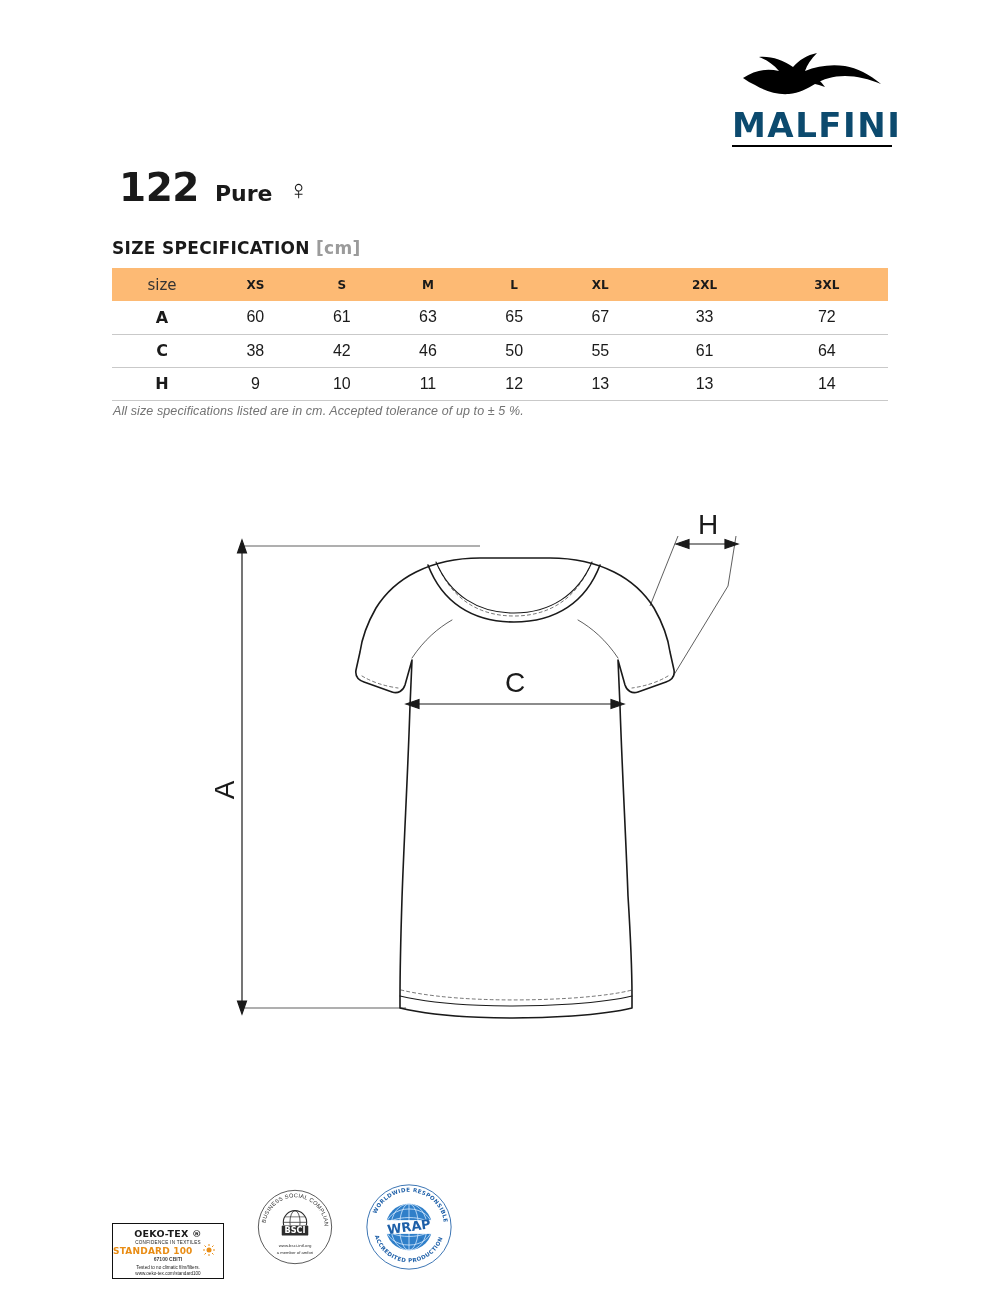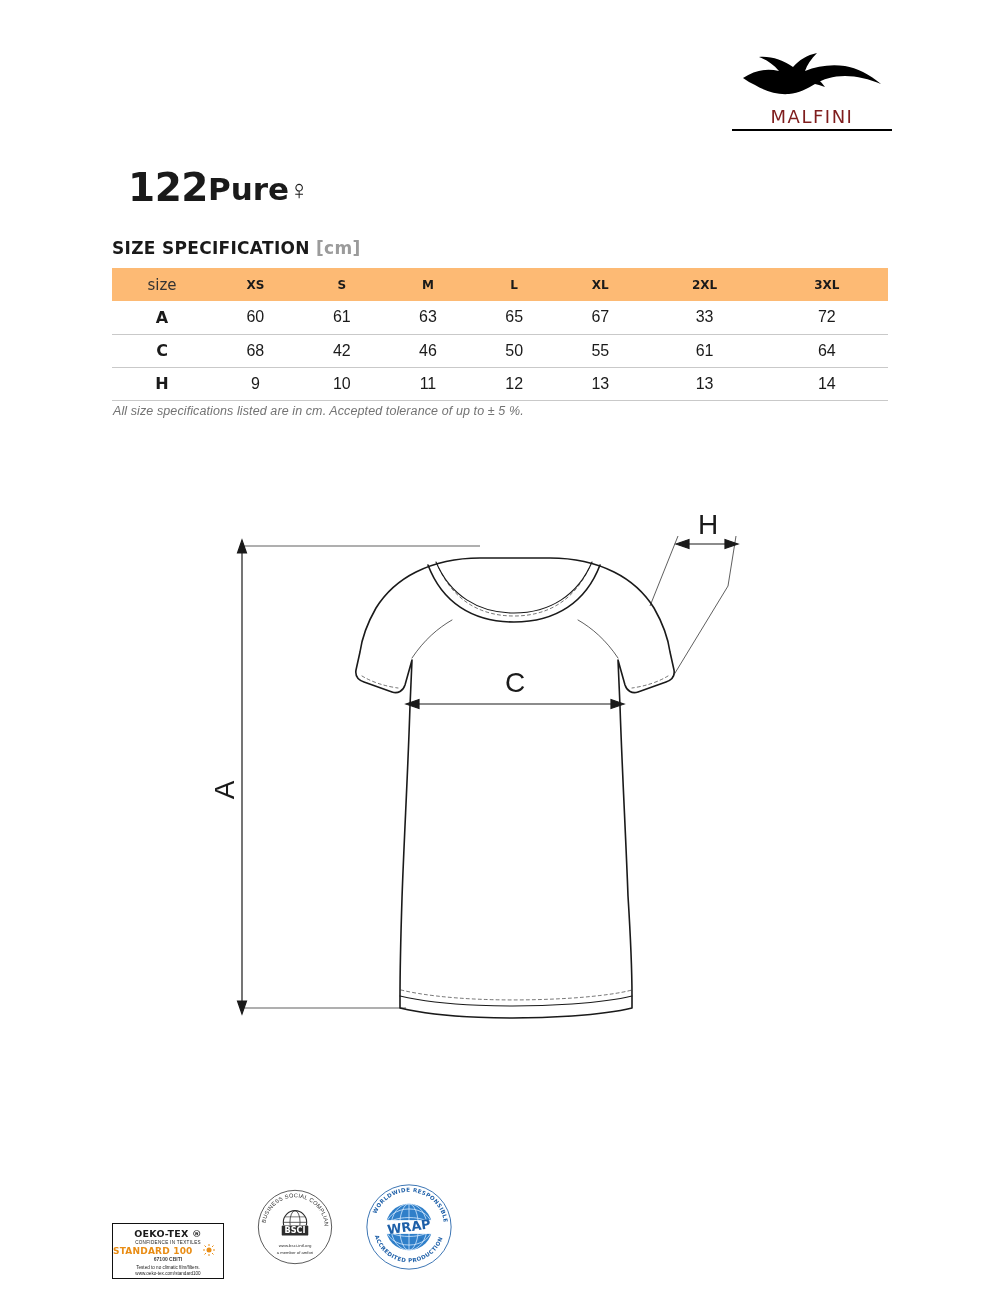--- a/index.html
+++ b/index.html
@@ -26,53 +26,53 @@
     text-align: center;
   }
   .logo-bird {
     width: 150px;
     height: 58px;
     display: block;
     margin: 0 auto;
   }
   .logo-word {
     font-family: "DejaVu Sans", sans-serif;
-    font-weight: normal;
-    font-size: 18px;
+    font-weight: bold;
+    font-size: 34px;
     letter-spacing: 1.5px;
     line-height: 1;
     margin-top: 2px;
-    color: #7f1d1d;
+    color: #0c4a6e;
   }
   .logo-rule {
     border-top: 2px solid #000;
     margin-top: 3px;
   }
 
   
   .title-row {
     position: absolute;
-    left: 128px;
+    left: 119px;
     top: 168px;
     display: flex;
     align-items: flex-end;
-    gap: 0;
+    gap: 16px;
   }
   .title-code {
     font-family: "DejaVu Sans", sans-serif;
     font-weight: bold;
     font-size: 39px;
     line-height: 1;
     color: #1a1a1a;
     letter-spacing: -0.5px;
   }
   .title-name {
     font-family: "DejaVu Sans", sans-serif;
     font-weight: bold;
-    font-size: 31px;
+    font-size: 22px;
     line-height: 1;
     color: #1a1a1a;
     padding-bottom: 2px;
   }
   .title-gender {
     font-size: 27px;
     line-height: 1;
     padding-bottom: 3px;
     color: #1a1a1a;
   }
@@ -271,21 +271,21 @@
         <td>60</td>
         <td>61</td>
         <td>63</td>
         <td>65</td>
         <td>67</td>
         <td>33</td>
         <td>72</td>
       </tr>
       <tr>
         <td class="rowlbl">C</td>
-        <td>68</td>
+        <td>38</td>
         <td>42</td>
         <td>46</td>
         <td>50</td>
         <td>55</td>
         <td>61</td>
         <td>64</td>
       </tr>
       <tr>
         <td class="rowlbl">H</td>
         <td>9</td>

